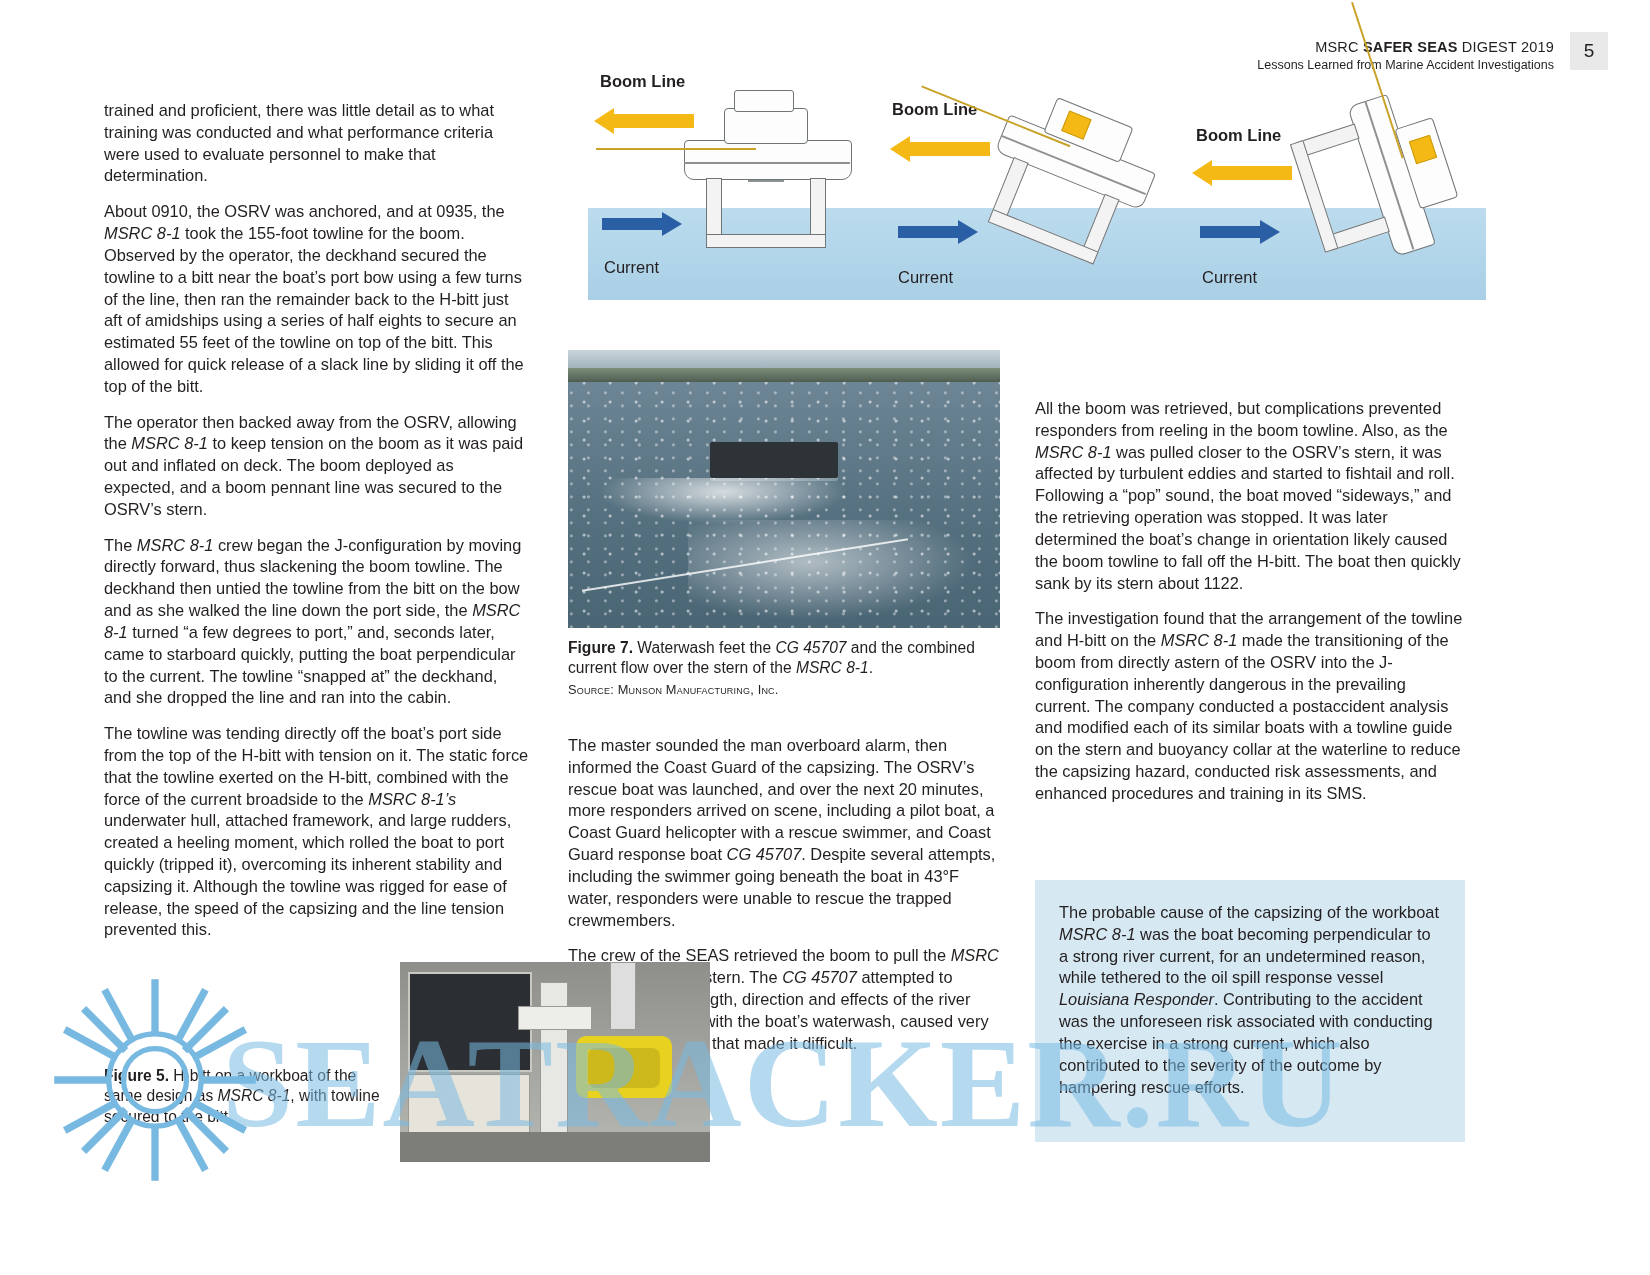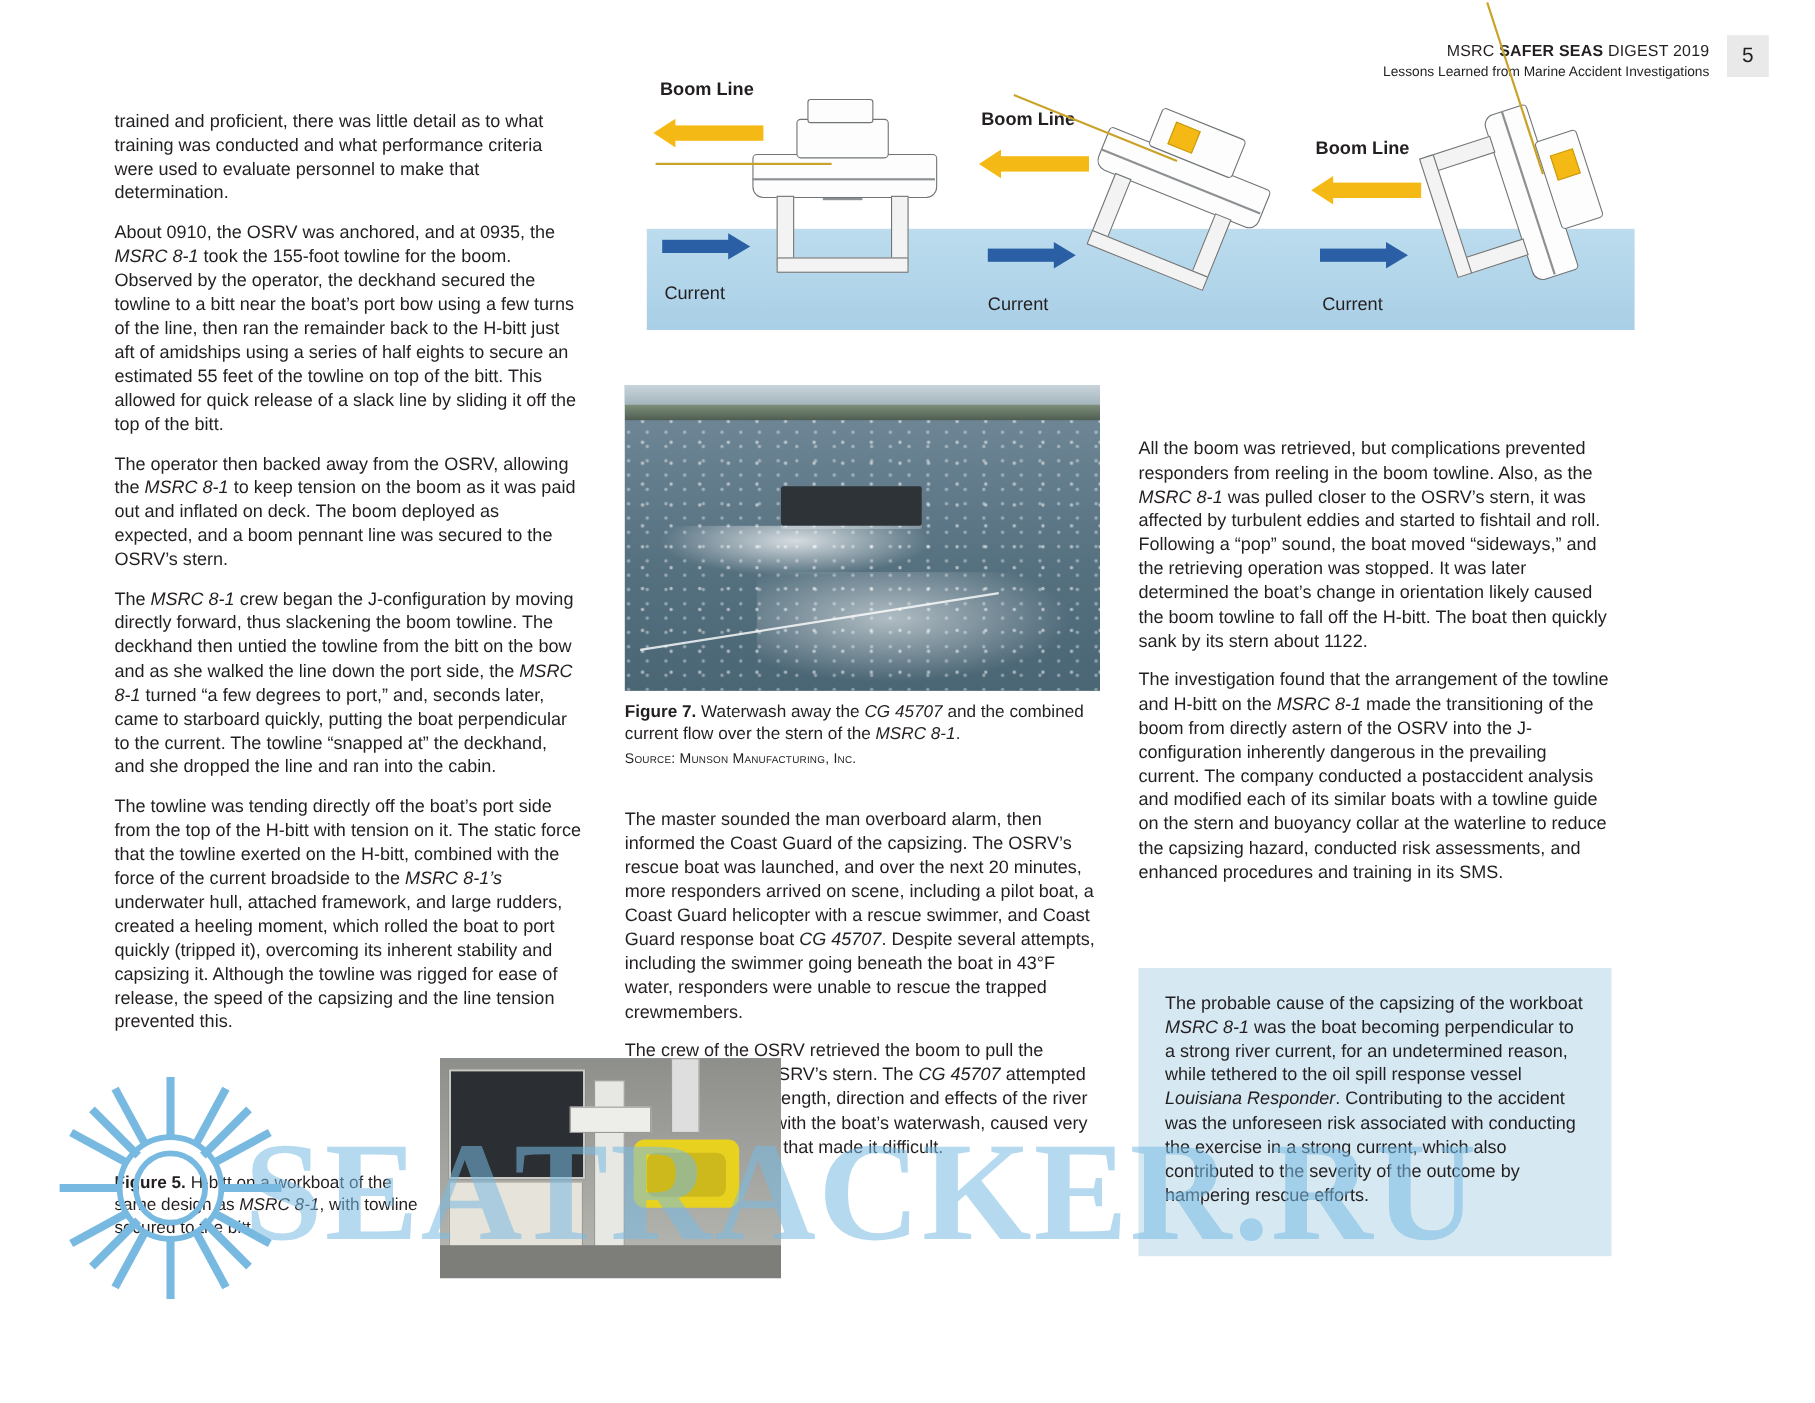--- a/index.html
+++ b/index.html
@@ -276,27 +276,27 @@
     <div class="sea"></div>
     <div class="sky"></div>
     <div class="shore"></div>
     <div class="vessel"></div>
     <div class="wake"></div>
     <div class="glare"></div>
     <div class="boomline-photo"></div>
   </div>
 
   <div class="figcap" id="fig7cap">
-    <b>Figure 7.</b><span> Waterwash away the </span><em>CG 45707</em><span> and the combined current flow over the stern of the </span><em>MSRC 8-1</em><span>.</span>
+    <b>Figure 7.</b><span> Waterwash feet the </span><em>CG 45707</em><span> and the combined current flow over the stern of the </span><em>MSRC 8-1</em><span>.</span>
     <span class="src">Source: Munson Manufacturing, Inc.</span>
   </div>
 
   <div class="col" id="col-mid">
     <p><span>The master sounded the man overboard alarm, then informed the Coast Guard of the capsizing. The OSRV’s rescue boat was launched, and over the next 20 minutes, more responders arrived on scene, including a pilot boat, a Coast Guard helicopter with a rescue swimmer, and Coast Guard response boat </span><em>CG 45707</em><span>.  Despite several attempts, including the swimmer going beneath the boat in 43°F water, responders were unable to rescue the trapped crewmembers.</span></p>
-    <p><span>The crew of the OSRV retrieved the boom to pull the </span><em>MSRC 8-1</em><span> to the OSRV’s stern. The </span><em>CG 45707</em><span> attempted to assist, but the strength, direction and effects of the river current, combined with the boat’s waterwash, caused very dynamic conditions that made it difficult.</span></p>
+    <p><span>The crew of the SEAS retrieved the boom to pull the </span><em>MSRC 8-1</em><span> to the OSRV’s stern. The </span><em>CG 45707</em><span> attempted to assist, but the strength, direction and effects of the river current, combined with the boat’s waterwash, caused very dynamic conditions that made it difficult.</span></p>
   </div>
 
   <div class="col" id="col-right">
     <p><span>All the boom was retrieved, but complications prevented responders from reeling in the boom towline. Also, as the </span><em>MSRC 8-1</em><span> was pulled closer to the OSRV’s stern, it was affected by turbulent eddies and started to fishtail and roll. Following a “pop” sound, the boat moved “sideways,” and the retrieving operation was stopped. It was later determined the boat’s change in orientation likely caused the boom towline to fall off the H-bitt. The boat then quickly sank by its stern about 1122.</span></p>
     <p><span>The investigation found that the arrangement of the towline and H-bitt on the </span><em>MSRC 8-1</em><span> made the transitioning of the boom from directly astern of the OSRV into the J-configuration inherently dangerous in the prevailing current. The company conducted a postaccident analysis and modified each of its similar boats with a towline guide on the stern and buoyancy collar at the waterline to reduce the capsizing hazard, conducted risk assessments, and enhanced procedures and training in its SMS.</span></p>
   </div>
 
   <div class="causebox">
     <div class="inner"><span>The probable cause of the capsizing of the workboat </span><em>MSRC 8-1</em><span> was the boat becoming perpendicular to a strong river current, for an undetermined reason, while tethered to the oil spill response vessel </span><em>Louisiana Responder</em><span>. Contributing to the accident was the unforeseen risk associated with conducting the exercise in a strong current, which also contributed to the severity of the outcome by hampering rescue efforts.</span></div>
   </div>

